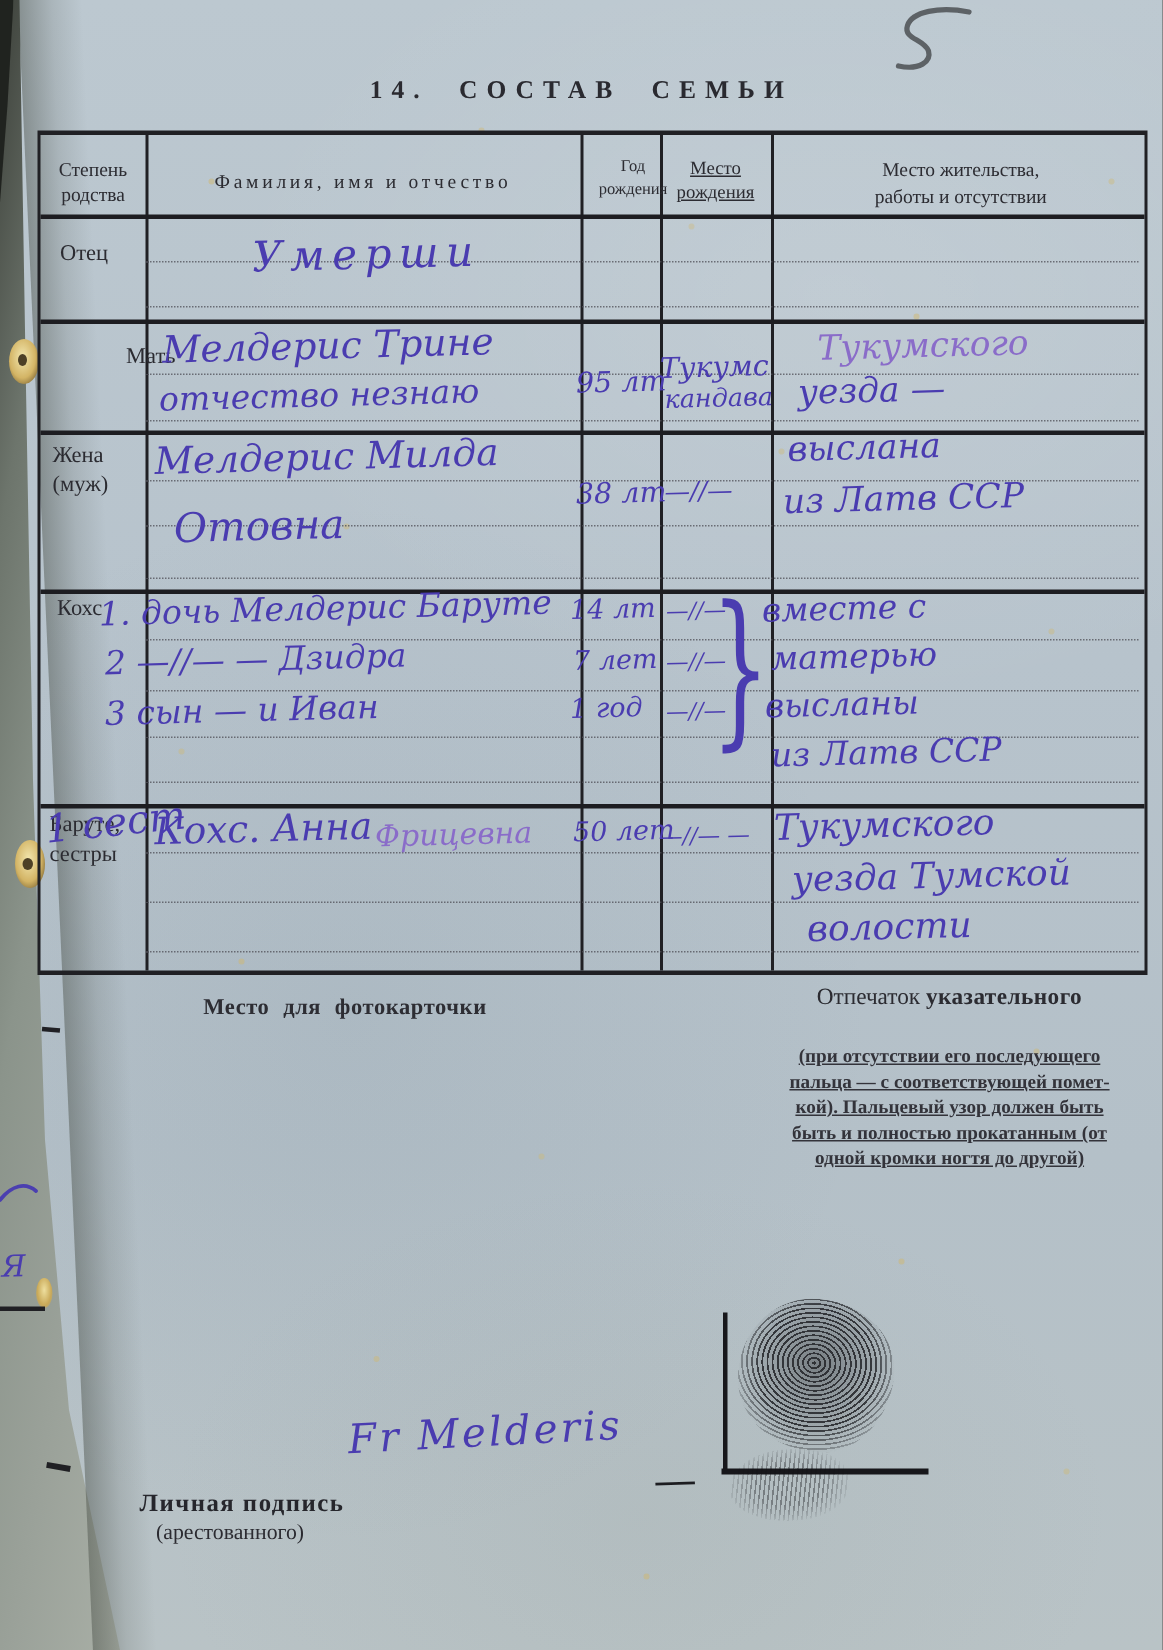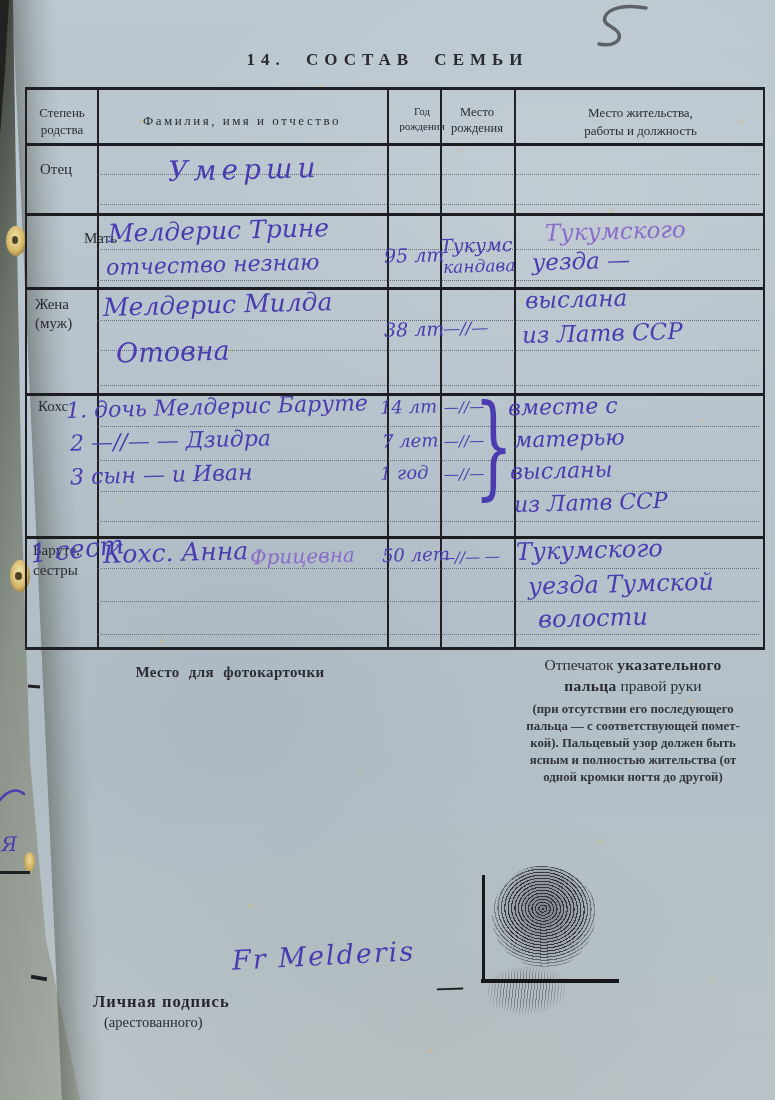--- a/index.html
+++ b/index.html
@@ -65,21 +65,21 @@
   .hw{position:absolute;font-family:"DejaVu Serif", serif;font-style:italic;color:#4a3cb0;
       white-space:nowrap;transform:rotate(-1.5deg);line-height:1;}
   .hw.light{color:#8a6cc9;}
   .hw.brace{font-style:normal;transform:scaleX(.55) rotate(0deg);transform-origin:left top;font-weight:200;}
   
   .photo-label{position:absolute;left:95px;top:664px;width:270px;text-align:center;
     font-size:15px;word-spacing:5px;letter-spacing:.4px;font-weight:bold;color:#2d2d33;}
   .fp-block{position:absolute;left:497px;top:654px;width:272px;text-align:center;color:#2b2b31;}
   .fp-t{font-size:15.5px;line-height:21px;}
   .fp-t b{letter-spacing:.3px;}
-  .fp-note{margin-top:5px;font-size:12.8px;line-height:17px;font-weight:bold;color:#33333a;}
+  .fp-note{margin-top:21px;font-size:12.8px;line-height:17px;font-weight:bold;color:#33333a;text-decoration:underline;}
   .sig-label{position:absolute;left:93px;top:992px;font-size:16.5px;font-weight:bold;letter-spacing:1px;color:#26262c;}
   .sig-sub{position:absolute;left:104px;top:1014px;font-size:14.5px;color:#2b2b31;}
   .dash-mark{position:absolute;left:437px;top:972px;font-size:26px;font-weight:bold;color:#1c1c20;transform:rotate(-2deg);}
   
   .fp-vline{position:absolute;left:482px;top:875px;width:2.5px;height:107px;background:#17171b;}
   .fp-hline{position:absolute;left:481px;top:979px;width:138px;height:3.5px;background:#17171b;}
   .fp-main{position:absolute;left:492px;top:866px;width:104px;height:102px;
     background:
       radial-gradient(ellipse at 50% 42%, rgba(20,20,24,.38), rgba(20,20,24,0) 72%),
       repeating-radial-gradient(ellipse 58% 52% at 48% 42%, rgba(12,12,16,.8) 0 1.2px, rgba(12,12,16,.04) 1.2px 3.4px);
@@ -146,27 +146,27 @@
 
     <div class="hcell" style="left:0;top:14px;width:70px;">
       <div>Степень</div>
       <div>родства</div>
     </div>
     <div class="hcell" style="left:70px;top:22px;width:290px;letter-spacing:2.5px;">Фамилия, имя и отчество</div>
     <div class="hcell" style="left:360px;top:14px;width:70px;font-size:11px;line-height:15px;">
       <div>Год</div>
       <div>рождения</div>
     </div>
-    <div class="hcell" style="left:413px;top:14px;width:74px;font-size:12.5px;line-height:16px;">
+    <div class="hcell" style="left:413px;top:14px;width:74px;font-size:12.5px;line-height:16px;text-decoration:underline;">
       <div>Место</div>
       <div>рождения</div>
     </div>
     <div class="hcell" style="left:487px;top:14px;width:253px;line-height:18px;">
       <div>Место жительства,</div>
-      <div>работы и должность</div>
+      <div>работы и отсутствии</div>
     </div>
 
     <div class="rlabel" style="left:13px;top:71px;">Отец</div>
     <div class="rlabel" style="left:13px;top:140px;margin-left:44px;">Мать</div>
     <div class="rlabel" style="left:8px;top:206px;">Жена</div>
     <div class="rlabel" style="left:8px;top:225px;">(муж)</div>
     <div class="rlabel" style="left:11px;top:308px;">Кохс</div>
     <div class="rlabel" style="left:6px;top:452px;">Баруте,</div>
     <div class="rlabel" style="left:6px;top:472px;">сестры</div>
   </div>
@@ -209,26 +209,25 @@
   <div class="hw" style="left:382px;top:546px;font-size:18px;">50 лет</div>
   <div class="hw" style="left:440px;top:550px;font-size:15px;">—//— —</div>
   <div class="hw" style="left:516px;top:538px;font-size:24px;">Тукумского</div>
   <div class="hw" style="left:528px;top:572px;font-size:24px;">уезда Тумской</div>
   <div class="hw" style="left:538px;top:606px;font-size:24px;">волости</div>
 
   <div class="photo-label">Место для фотокарточки</div>
 
   <div class="fp-block">
     <div class="fp-t"><span>Отпечаток </span><b>указательного</b></div>
-    <div class="fp-t"><b>пальца</b><span> правой руки</span></div>
     <div class="fp-note">
       <div>(при отсутствии его последующего</div>
       <div>пальца — с соответствующей помет-</div>
       <div>кой). Пальцевый узор должен быть</div>
-      <div>ясным и полностью жительства (от</div>
+      <div>быть и полностью прокатанным (от</div>
       <div>одной кромки ногтя до другой)</div>
     </div>
   </div>
 
   <div class="fp-vline"></div>
   <div class="fp-hline"></div>
   <div class="fp-main"></div>
   <div class="fp-sub"></div>
   <div class="dash-mark">—</div>
 

